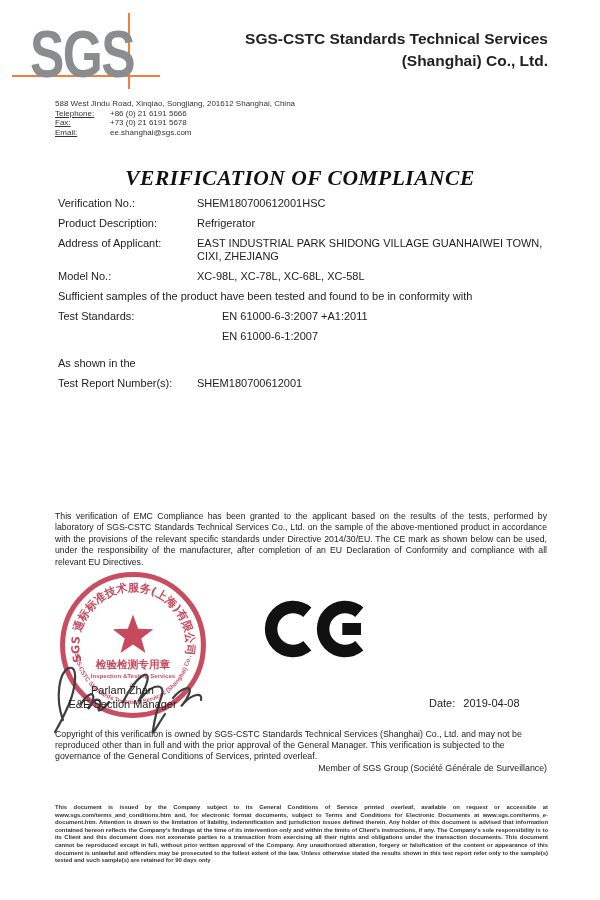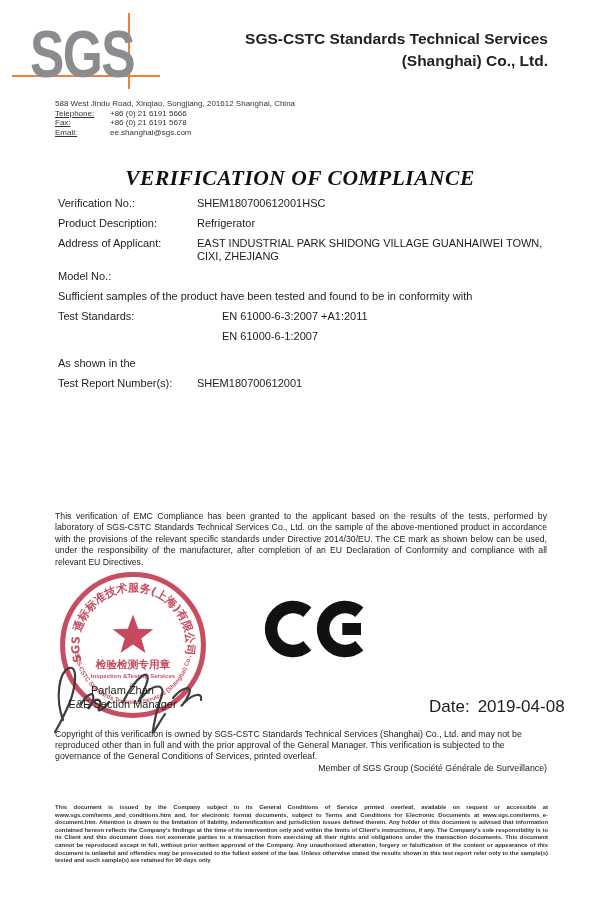--- a/index.html
+++ b/index.html
@@ -39,21 +39,21 @@
   
   .para{
     position:absolute;left:55px;top:511px;width:492px;
     font-size:8.7px;line-height:11.4px;text-align:justify;color:#222;
   }
   
   .stamp{position:absolute;left:57px;top:569px;width:152px;height:152px;}
   .signature{position:absolute;left:45px;top:640px;width:175px;height:95px;}
   .sig-block{position:absolute;left:40px;top:683px;width:165px;text-align:center;font-size:11px;line-height:14px;}
   .ce{position:absolute;left:262px;top:596px;width:110px;height:66px;}
-  .date-line{position:absolute;left:385px;top:697px;font-size:17px;padding-left:44px;}
+  .date-line{position:absolute;left:385px;top:697px;font-size:11px;padding-left:44px;}
   .date-line .dl{margin-right:8px;}
   
   .copyright{position:absolute;left:55px;top:729px;width:492px;font-size:8.8px;line-height:11px;color:#222;}
   .member{margin-top:1px;text-align:right;}
   
   .fineprint{
     position:absolute;left:55px;top:804px;width:493px;
     font-size:5.9px;line-height:7.6px;font-weight:bold;color:#333;text-align:justify;
   }
 </style>
@@ -72,21 +72,21 @@
     <div>SGS-CSTC Standards Technical Services</div>
     <div>(Shanghai) Co., Ltd.</div>
   </div>
 
   <div class="contact">
     <div class="row">588 West Jindu Road, Xinqiao, Songjiang, 201612 Shanghai, China</div>
     <div class="row">
       <span class="lab">Telephone:</span><span>+86 (0) 21 6191 5666</span>
     </div>
     <div class="row">
-      <span class="lab">Fax:</span><span>+86 (0) 21 6191 5678</span>
+      <span class="lab">Fax:</span><span>+73 (0) 21 6191 5678</span>
     </div>
     <div class="row">
       <span class="lab">Email:</span><span>ee.shanghai@sgs.com</span>
     </div>
   </div>
 
   <div class="doc-title">VERIFICATION OF COMPLIANCE</div>
 
   <div class="fields">
     <div class="frow">
@@ -96,20 +96,21 @@
     <div class="frow">
       <span class="lab">Product Description:</span>
       <span class="val">Refrigerator</span>
     </div>
     <div class="frow">
       <span class="lab">Address of Applicant:</span>
       <span class="val">EAST INDUSTRIAL PARK SHIDONG VILLAGE GUANHAIWEI TOWN, CIXI, ZHEJIANG</span>
     </div>
     <div class="frow">
       <span class="lab">Model No.:</span>
+      <span class="val">XC-98L, XC-78L, XC-68L, XC-58L</span>
     </div>
     <div class="fullrow">Sufficient samples of the product have been tested and found to be in conformity with</div>
     <div class="frow">
       <span class="lab">Test Standards:</span>
       <span class="val std-val">
         <div>EN 61000-6-3:2007 +A1:2011</div>
         <div>EN 61000-6-1:2007</div>
       </span>
     </div>
     <div class="fullrow">As shown in the</div>

